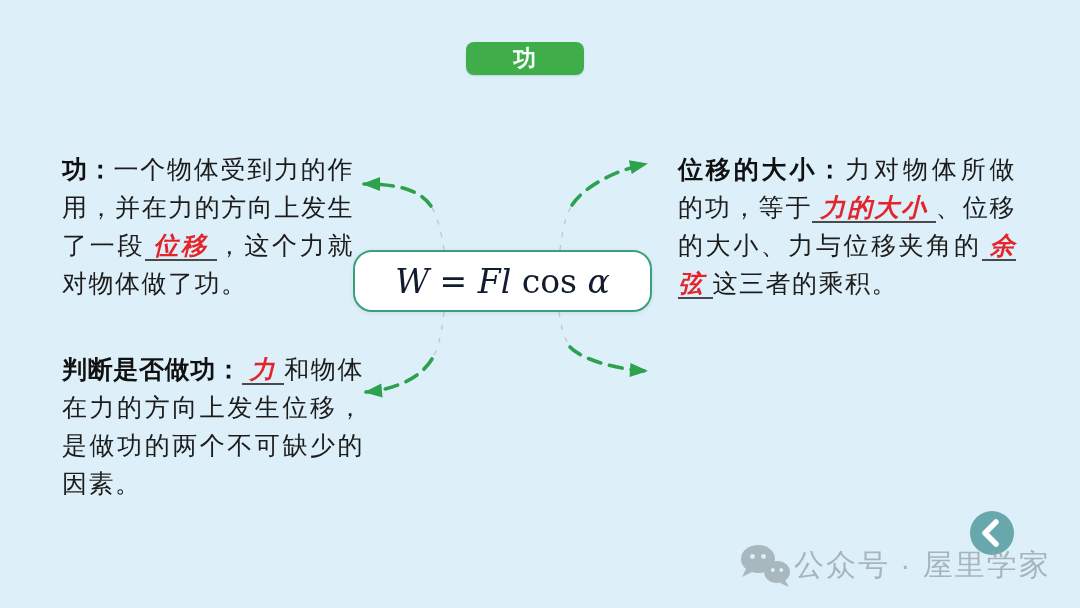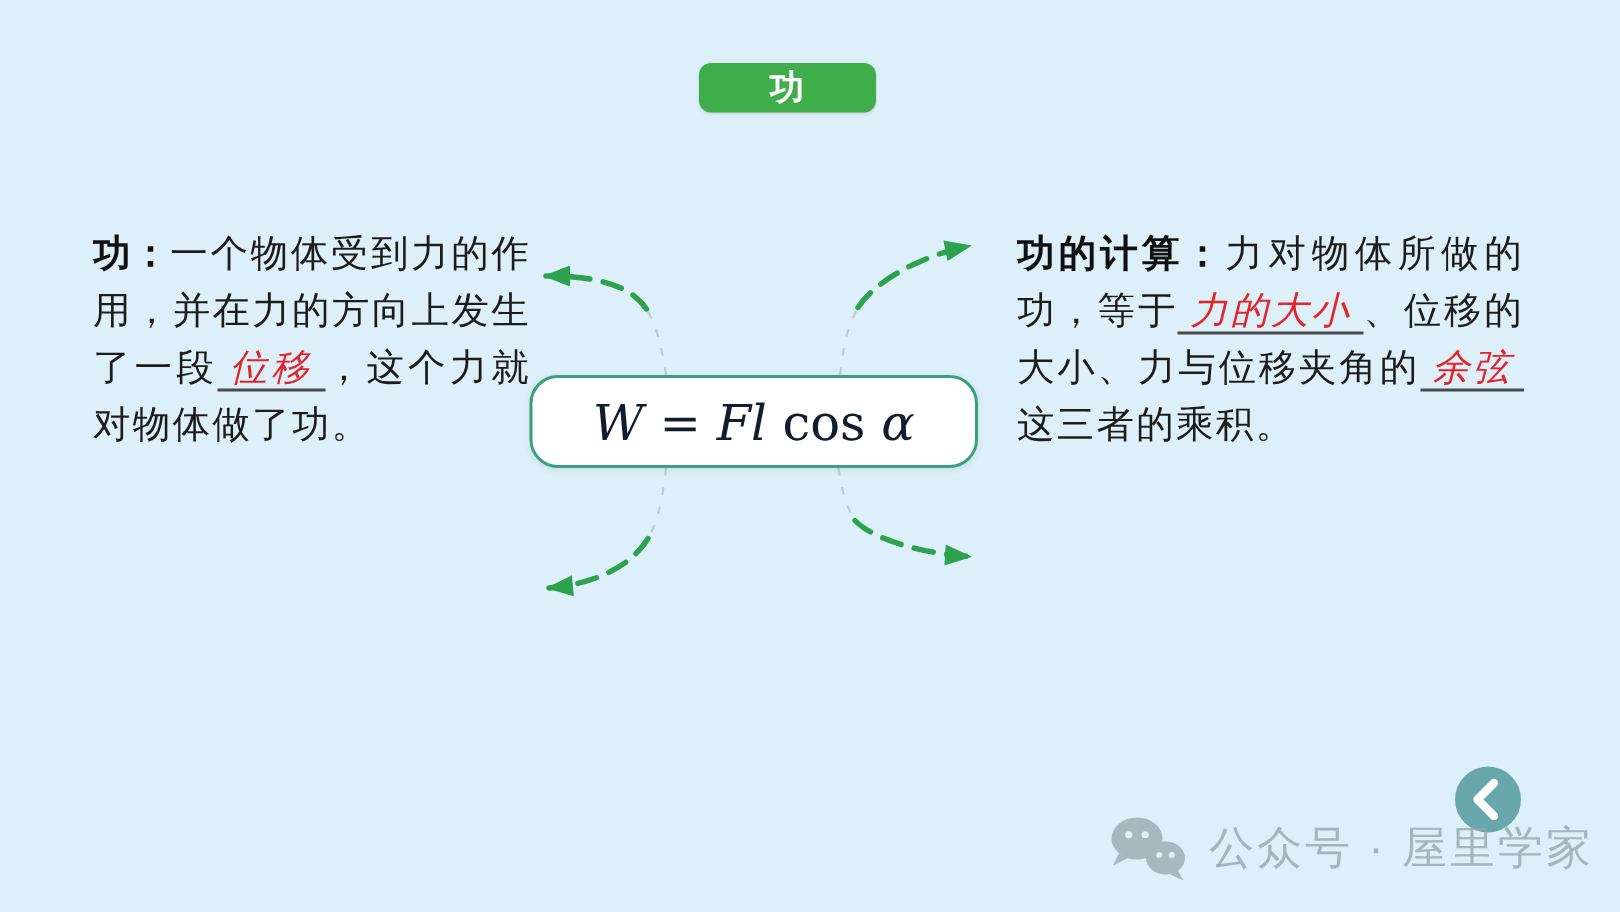--- a/index.html
+++ b/index.html
@@ -50,33 +50,33 @@
   .node-bl{left:62px;top:350px;width:302px;}
   .node-br{left:678px;top:350px;width:338px;}
   .seg-label{
     font-weight:700;color:#101010;
     font-family:"Liberation Sans", sans-serif;
     letter-spacing:.5px;
   }
   .seg-text{}
   .seg-blank{
     color:var(--blank-red,#e3242b);
-    font-weight:400;font-style:italic;
+    font-weight:700;font-style:italic;
     padding:0 8px;
     border-bottom:2.5px solid var(--underline,#4a4a4a);
   }
   
   .arrows{position:absolute;left:0;top:0;z-index:1;pointer-events:none;}
   .arrow-main{fill:none;stroke:var(--arrow-green,#2ca14e);stroke-width:3.6;stroke-dasharray:13 9;stroke-linecap:round;}
   .arrow-faint{fill:none;stroke:#b9cdd1;stroke-width:1.4;stroke-dasharray:5 8;}
   .ah-fill{fill:var(--arrow-green,#2ca14e);}
   
   .watermark{
     position:absolute;left:736px;top:540px;height:50px;
-    display:flex;align-items:center;gap:12px;
+    display:flex;align-items:center;
     z-index:5;opacity:.78;
   }
   .wm-text{
     font-family:"Liberation Sans", sans-serif;
     font-size:30px;color:var(--watermark-gray,#96a5ab);
     letter-spacing:2px;white-space:nowrap;
   }
   .wm-icon{flex:0 0 auto;}
   
   .back-button{
@@ -114,22 +114,23 @@
   <div class="badge">
     <span>功</span>
   </div>
 
   <div class="formula-box">
     <span class="formula-text"><span class="seg-fvar">W = Fl </span><span class="seg-ffn">cos </span><span class="seg-fvar">α</span></span>
   </div>
 
   <div class="node node-tl"><span class="seg-label">功：</span><span class="seg-text">一个物体受到力的作用，并在力的方向上发生了一段</span><span class="seg-blank">位移</span><span class="seg-text">，这个力就对物体做了功。</span></div>
 
-  <div class="node node-tr"><span class="seg-label">功的计算：</span><span class="seg-text">力对物体所做的功，等于</span><span class="seg-blank">力的大小</span><span class="seg-text">、位移的大小、力与位移夹角的</span><span class="seg-blank">余弦</span><span class="seg-text">这三者的乘积。</span></div>
+  <div class="node node-tr"><span class="seg-label">位移的大小：</span><span class="seg-text">力对物体所做的功，等于</span><span class="seg-blank">力的大小</span><span class="seg-text">、位移的大小、力与位移夹角的</span><span class="seg-blank">余弦</span><span class="seg-text">这三者的乘积。</span></div>
 
+  <div class="node node-bl"><span class="seg-label">判断是否做功：</span><span class="seg-blank">力</span><span class="seg-text">和物体在力的方向上发生位移，是做功的两个不可缺少的因素。</span></div>
 
 
   <div class="back-button">
     <svg width="44" height="44" viewBox="0 0 44 44">
       <polyline points="26,11 15,22 26,33" fill="none" stroke="#ffffff" stroke-width="5.5" stroke-linecap="round" stroke-linejoin="round"></polyline>
     </svg>
   </div>
 
   <div class="watermark">
     <svg class="wm-icon" width="58" height="48" viewBox="0 0 58 48">

